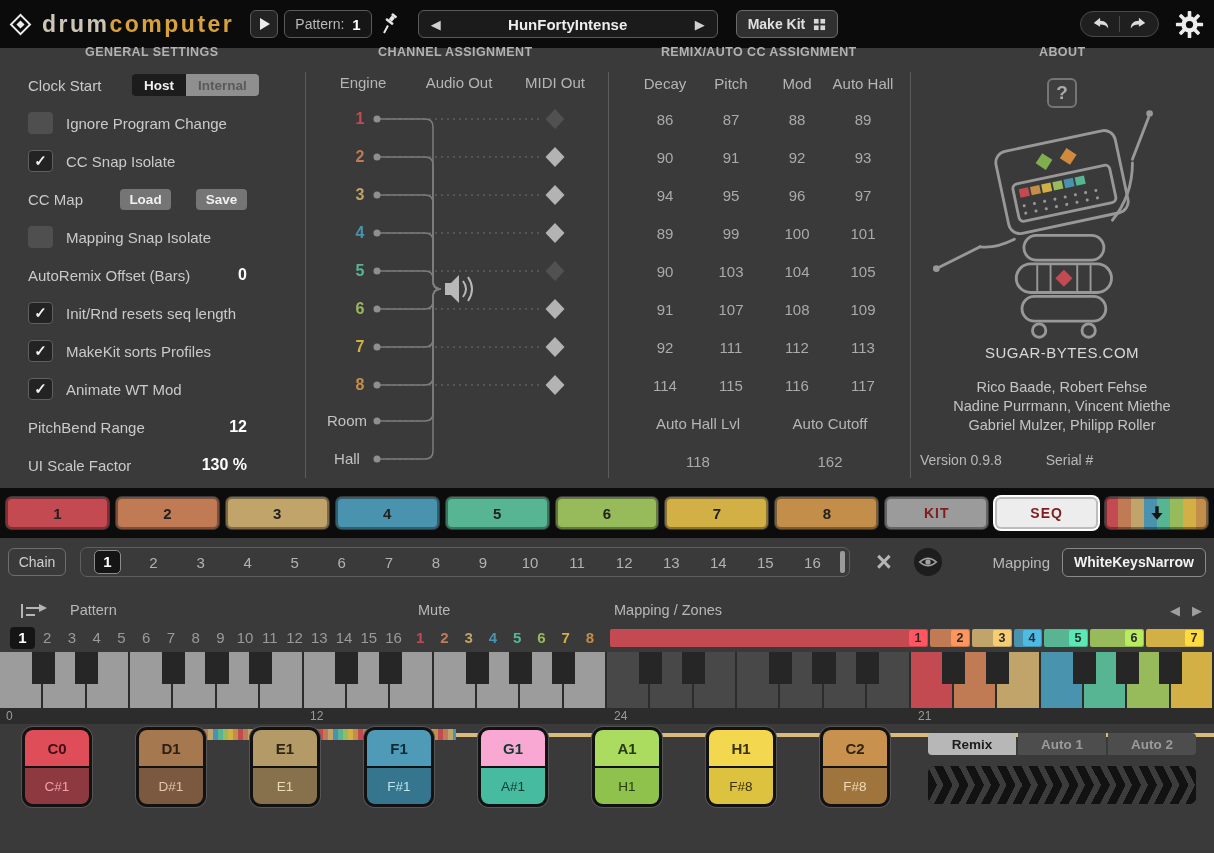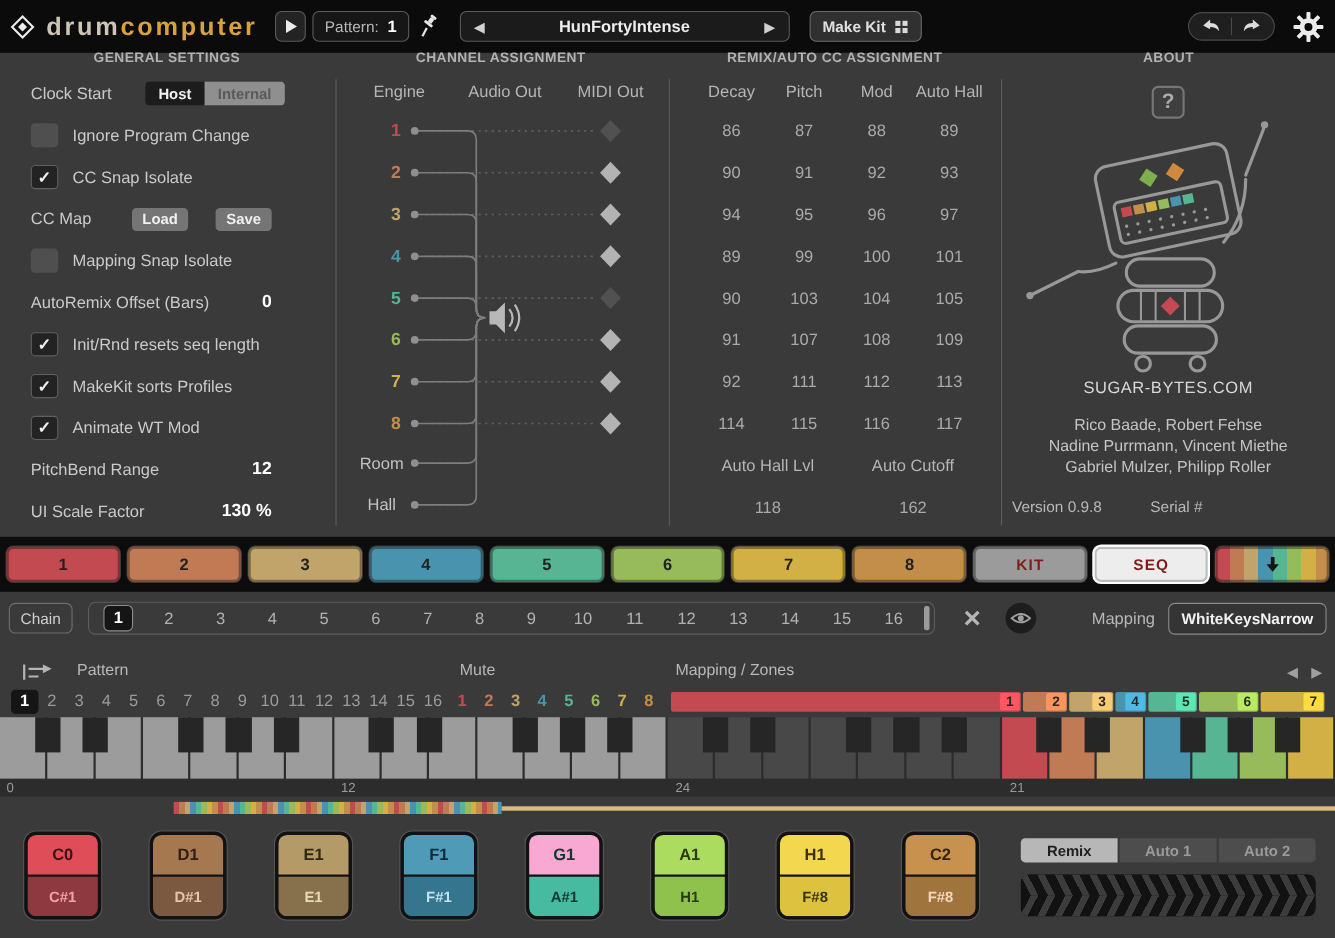--- a/index.html
+++ b/index.html
@@ -122,24 +122,24 @@
   .bk1{left:10.5%} .bk2{left:24.8%} .bk3{left:53.4%} .bk4{left:67.7%} .bk5{left:81.9%}
   .kb-labels { position:absolute; top:708px; left:0; width:1214px; height:16px; background:#2c2c2c; }
   .kb-labels span { position:absolute; top:1px; font-size:12px; color:#9a9a9a; }
 
   
   .timeline { position:absolute; top:724px; left:0; width:1214px; height:22px; }
   .tl-stripes { position:absolute; left:158px; top:5px; width:298px; height:11px; }
   .tl-line { position:absolute; left:456px; right:0; top:9px; height:4px; }
 
   
-  .pads-row { position:absolute; top:748px; left:0; width:1214px; height:105px; }
+  .pads-row { position:absolute; top:719px; left:0; width:1214px; height:105px; }
   .pad { position:absolute; top:8px; width:70px; height:80px; border:3px solid #121212; border-radius:11px; box-shadow:0 0 0 1px #555555; overflow:hidden; display:flex; flex-direction:column; background:#121212; gap:2px; cursor:pointer; }
   .pad-top { flex:1; display:flex; align-items:center; justify-content:center; font-size:15px; font-weight:bold; border-radius:6px 6px 0 0; }
-  .pad-bottom { flex:1; display:flex; align-items:center; justify-content:center; font-size:13.5px; font-weight:bold; border-radius:0 0 6px 6px; }
+  .pad-bottom { flex:1; display:flex; align-items:center; justify-content:center; font-size:13.5px; font-weight:normal; border-radius:0 0 6px 6px; }
   .remix-modes { position:absolute; left:928px; top:14px; width:268px; height:22px; display:flex; gap:2px; }
   .rmode { flex:1; display:flex; align-items:center; justify-content:center; background:#4d4d4d; color:#9b9b9b; font-size:13.5px; font-weight:bold; cursor:pointer; }
   .rmode.active { background:#b7b7b7; color:#1e1e1e; }
   .rmode:first-child { border-radius:4px 0 0 4px; }
   .rmode:last-child { border-radius:0 4px 4px 0; }
   .chev-bar { position:absolute; left:928px; top:47px; width:268px; height:38px; background:#121212; border-radius:7px; overflow:hidden; display:flex; flex-direction:column; }
   .chev-top { flex:1; background:repeating-linear-gradient(63deg,#121212 0 8px,#3c3c3c 8px 14px); }
   .chev-bottom { flex:1; background:repeating-linear-gradient(117deg,#121212 0 8px,#3c3c3c 8px 14px); }
 </style>
 </head>

